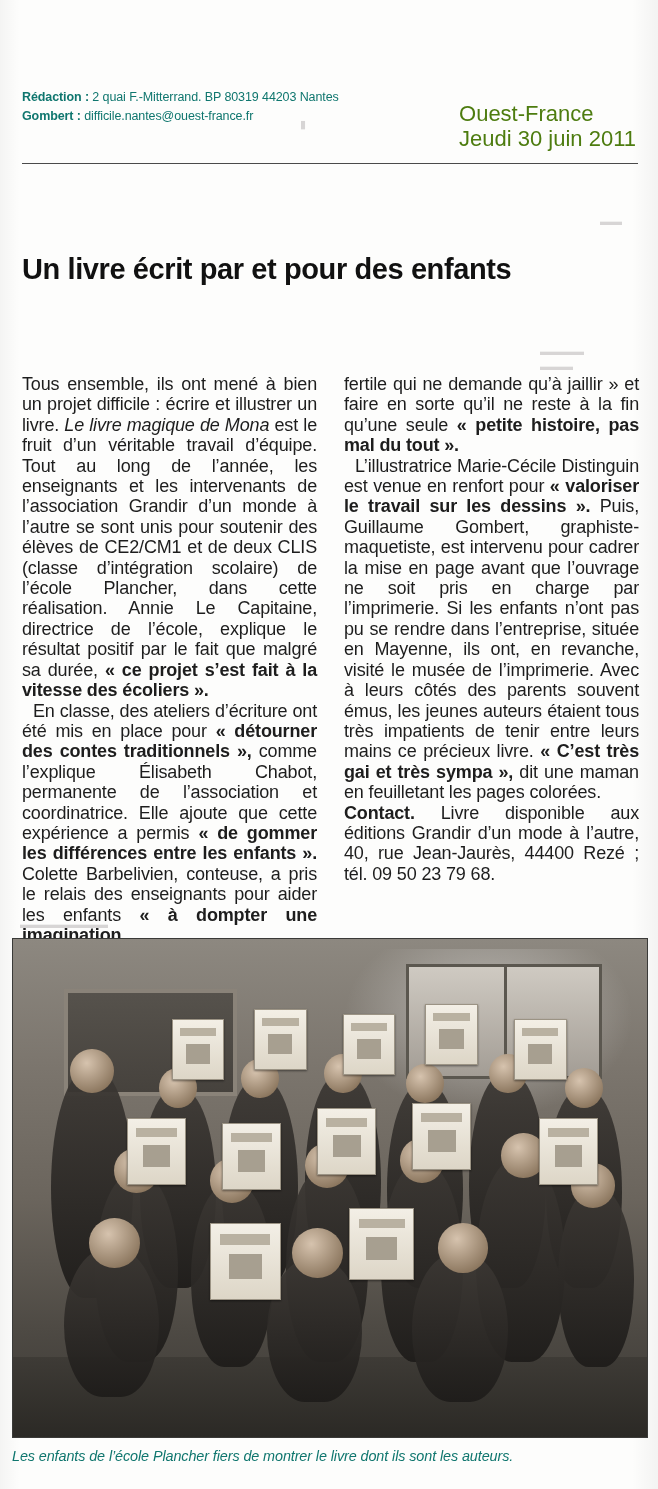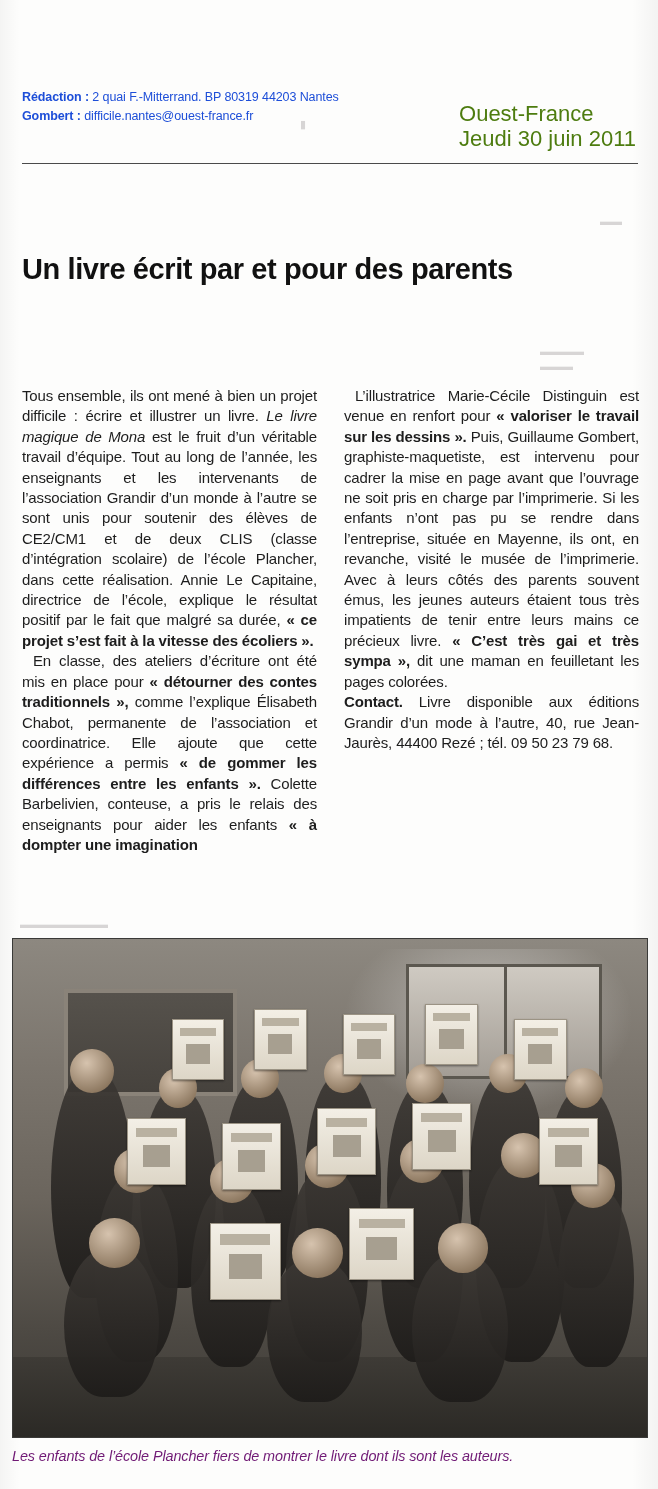--- a/index.html
+++ b/index.html
@@ -39,21 +39,21 @@
     top: 88px;
     width: 618px;
     height: 70px;
   }
   .mast-left {
     position: absolute;
     left: 0;
     top: 0;
     font-size: 12.5px;
     line-height: 19px;
-    color: #1d4ed8;
+    color: #0f766e;
     letter-spacing: -0.1px;
   }
   .mast-left .lbl { font-weight: bold; }
   .mast-right {
     position: absolute;
     right: 4px;
     top: 13px;
     text-align: left;
     font-size: 22px;
     line-height: 25px;
@@ -104,23 +104,23 @@
   
   .cols {
     position: absolute;
     left: 22px;
     top: 374px;
     width: 616px;
     height: 560px;
   }
   .col {
     position: absolute;
-    top: 12px;
+    top: 0;
     width: 295px;
-    font-size: 15px;
+    font-size: 18px;
     line-height: 20.4px;
     color: #1d1d1d;
     text-align: justify;
     letter-spacing: -0.15px;
   }
   .col.left  { left: 0; }
   .col.right { left: 322px; }
   .col p { margin: 0; }
   .col p.ind { text-indent: 11px; }
   .b { font-weight: bold; }
@@ -203,21 +203,21 @@
     width: 48%; height: 34%;
     background: #a79f90;
   }
   .caption {
     position: absolute;
     left: 12px;
     top: 1448px;
     width: 634px;
     font-size: 14.4px;
     font-style: italic;
-    color: #701a75;
+    color: #0f766e;
     letter-spacing: -0.1px;
   }
 </style>
 </head>
 <body>
 
 <div class="page">
 
   <div class="ghost" style="left:300px; top:118px; width:40px;">▮</div>
   <div class="ghost" style="left:600px; top:215px;">▬▬</div>
@@ -234,33 +234,36 @@
         <span class="lbl">Gombert :</span><span> difficile.nantes@ouest-france.fr</span>
       </div>
     </div>
     <div class="mast-right">
       <div>Ouest-France</div>
       <div>Jeudi 30 juin 2011</div>
     </div>
   </div>
   <div class="rule"></div>
 
-  <div class="headline">Un livre écrit par et pour des parents</div>
+  <div class="headline">Un livre écrit par et pour des enfants</div>
 
   <div class="cols">
     <div class="col left">
       <p>
         <span>Tous ensemble, ils ont mené à bien un projet difficile : écrire et illustrer un livre. </span><span class="i">Le livre magique de Mona</span><span> est le fruit d’un véritable travail d’équipe. Tout au long de l’année, les enseignants et les intervenants de l’association Grandir d’un monde à l’autre se sont unis pour soutenir des élèves de CE2/CM1 et de deux CLIS (classe d’intégration scolaire) de l’école Plancher, dans cette réalisation. Annie Le Capitaine, directrice de l’école, explique le résultat positif par le fait que malgré sa durée, </span><span class="b">« ce projet s’est fait à la vitesse des écoliers ».</span>
       </p>
       <p class="ind">
         <span>En classe, des ateliers d’écriture ont été mis en place pour </span><span class="b">« détourner des contes traditionnels »,</span><span> comme l’explique Élisabeth Chabot, permanente de l’association et coordinatrice. Elle ajoute que cette expérience a permis </span><span class="b">« de gommer les différences entre les enfants ».</span><span> Colette Barbelivien, conteuse, a pris le relais des enseignants pour aider les enfants </span><span class="b">« à dompter une imagination</span>
       </p>
     </div>
 
     <div class="col right">
+      <p>
+        <span>fertile qui ne demande qu’à jaillir » et faire en sorte qu’il ne reste à la fin qu’une seule </span><span class="b">« petite histoire, pas mal du tout ».</span>
+      </p>
       <p class="ind">
         <span>L’illustratrice Marie-Cécile Distinguin est venue en renfort pour </span><span class="b">« valoriser le travail sur les dessins ».</span><span> Puis, Guillaume Gombert, graphiste-maquetiste, est intervenu pour cadrer la mise en page avant que l’ouvrage ne soit pris en charge par l’imprimerie. Si les enfants n’ont pas pu se rendre dans l’entreprise, située en Mayenne, ils ont, en revanche, visité le musée de l’imprimerie. Avec à leurs côtés des parents souvent émus, les jeunes auteurs étaient tous très impatients de tenir entre leurs mains ce précieux livre. </span><span class="b">« C’est très gai et très sympa »,</span><span> dit une maman en feuilletant les pages colorées.</span>
       </p>
       <p class="contact">
         <span class="b">Contact.</span><span> Livre disponible aux éditions Grandir d’un mode à l’autre, 40, rue Jean-Jaurès, 44400 Rezé ; tél. 09 50 23 79 68.</span>
       </p>
     </div>
   </div>
 
   <div class="photo">

